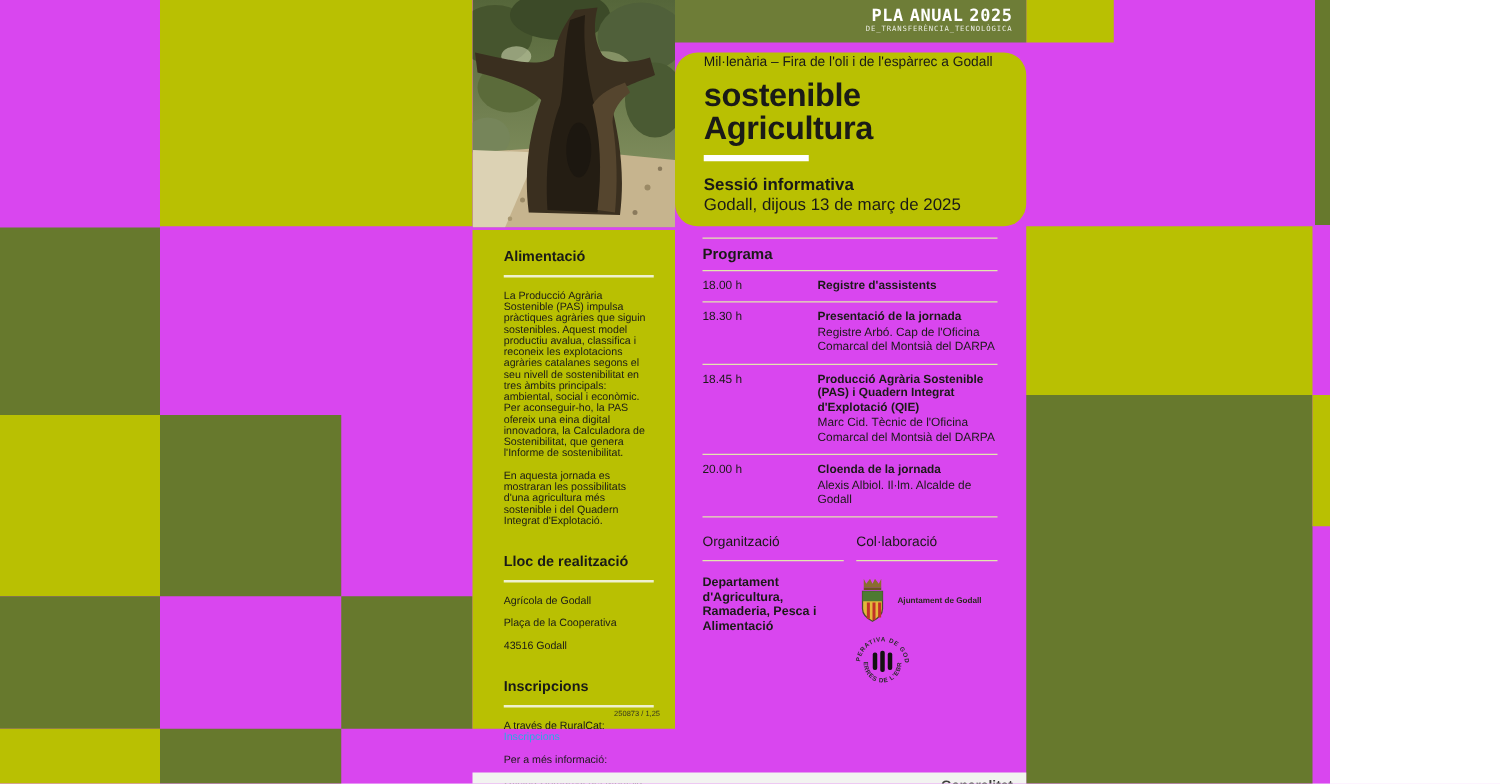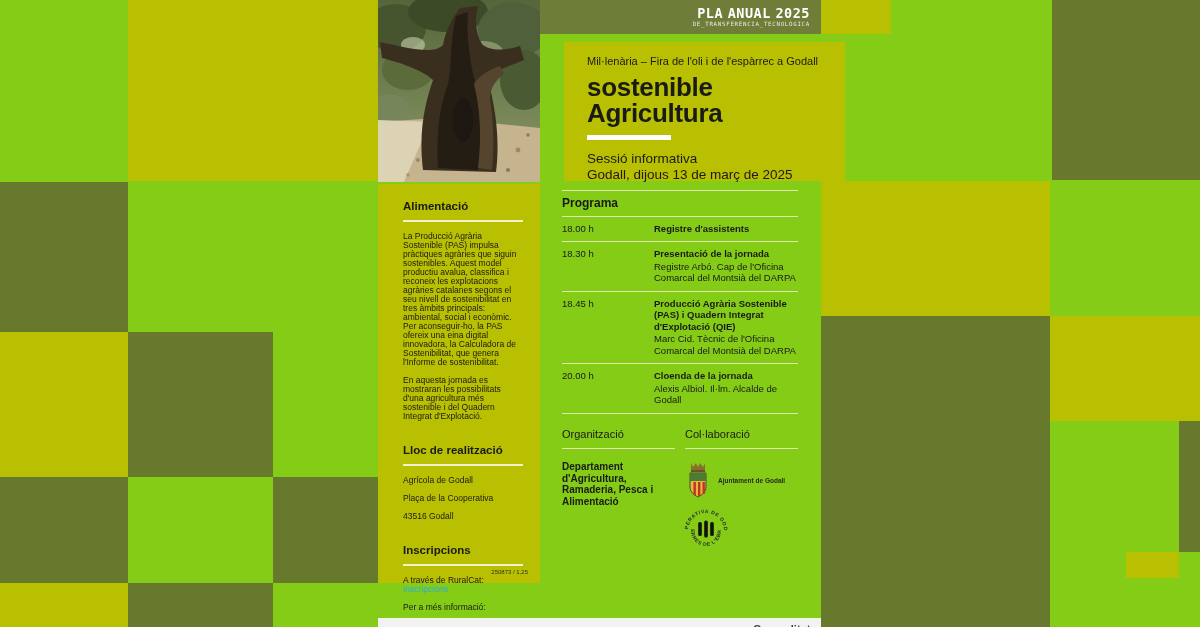--- a/index.html
+++ b/index.html
@@ -1,22 +1,22 @@
 <!DOCTYPE html>
 <html><head>
 <meta charset="utf-8">
 <style>
   :root{
     --ch:#b9c002; --dk:#67792d; --hdr:#6e7d37;
     --sep:#e3e5ae; --pale:#eff1cf; --link:#29abe2;
     --ink:#1a1a17; --foot:#f2f3f0;
   }
   html,body{margin:0;padding:0;background:#fff;}
-  #page{position:relative;width:1200px;height:627px;overflow:hidden;
-        font-family:"Liberation Sans",sans-serif;color:var(--ink);background:#84cc16;}
+  #page{position:relative;width:1064px;height:627px;overflow:hidden;
+        font-family:"Liberation Sans",sans-serif;color:var(--ink);background:#d946ef;}
   .abs{position:absolute;}
   .blk{position:absolute;}
   .ch{background:var(--ch);} .dk{background:var(--dk);}
 
   
   #b-l1{left:0;top:182px;width:128px;height:150px;}
   #b-l2{left:0;top:332px;width:128px;height:145px;}
   #b-l3{left:0;top:477px;width:128px;height:106px;}
   #b-l4{left:0;top:583px;width:128px;height:44px;}
   #b-top{left:128px;top:0;width:250px;height:181px;}
@@ -34,26 +34,26 @@
   
   #hdr{left:540px;top:0;width:281px;height:34px;background:var(--hdr);
        display:flex;flex-direction:column;align-items:flex-end;justify-content:center;
        box-sizing:border-box;padding-right:11px;}
   #hdr .l1{font-family:"DejaVu Sans Mono",monospace;font-weight:700;font-size:13.5px;
            line-height:14px;color:#fff;letter-spacing:.5px;word-spacing:-4px;}
   #hdr .l2{font-family:"DejaVu Sans Mono",monospace;font-size:5.8px;line-height:8px;
            color:rgba(255,255,255,.85);letter-spacing:.7px;}
 
   
-  #hero{left:564px;top:42px;width:281px;height:139px;background:var(--ch);
-        box-sizing:border-box;padding:13px 20px 0 23px;}
+  #hero{left:540px;top:42px;width:281px;height:139px;background:var(--ch);
+        box-sizing:border-box;padding:2px 20px 0 23px;border-radius:18px;}
   #hero .eyebrow{font-size:11px;line-height:13px;margin-bottom:6px;}
   #hero .title{font-size:26px;line-height:26px;font-weight:700;letter-spacing:-.3px;}
   #hero .rule{width:84px;height:5px;background:#fff;margin:9px 0 11px;}
-  #hero .sess{font-size:13.5px;font-weight:400;line-height:16px;}
+  #hero .sess{font-size:13.5px;font-weight:700;line-height:16px;}
   #hero .date{font-size:13.5px;line-height:16px;}
 
   
   #photo{left:378px;top:0;width:162px;height:182px;overflow:hidden;}
 
   
   #side{left:378px;top:184px;width:162px;height:399px;background:var(--ch);
         box-sizing:border-box;padding:16px 17px 0 25px;font-size:8.5px;line-height:9px;}
   .sb-h{font-size:11.5px;font-weight:700;line-height:12px;padding-bottom:8px;
         border-bottom:2px solid var(--pale);margin-bottom:10px;}

